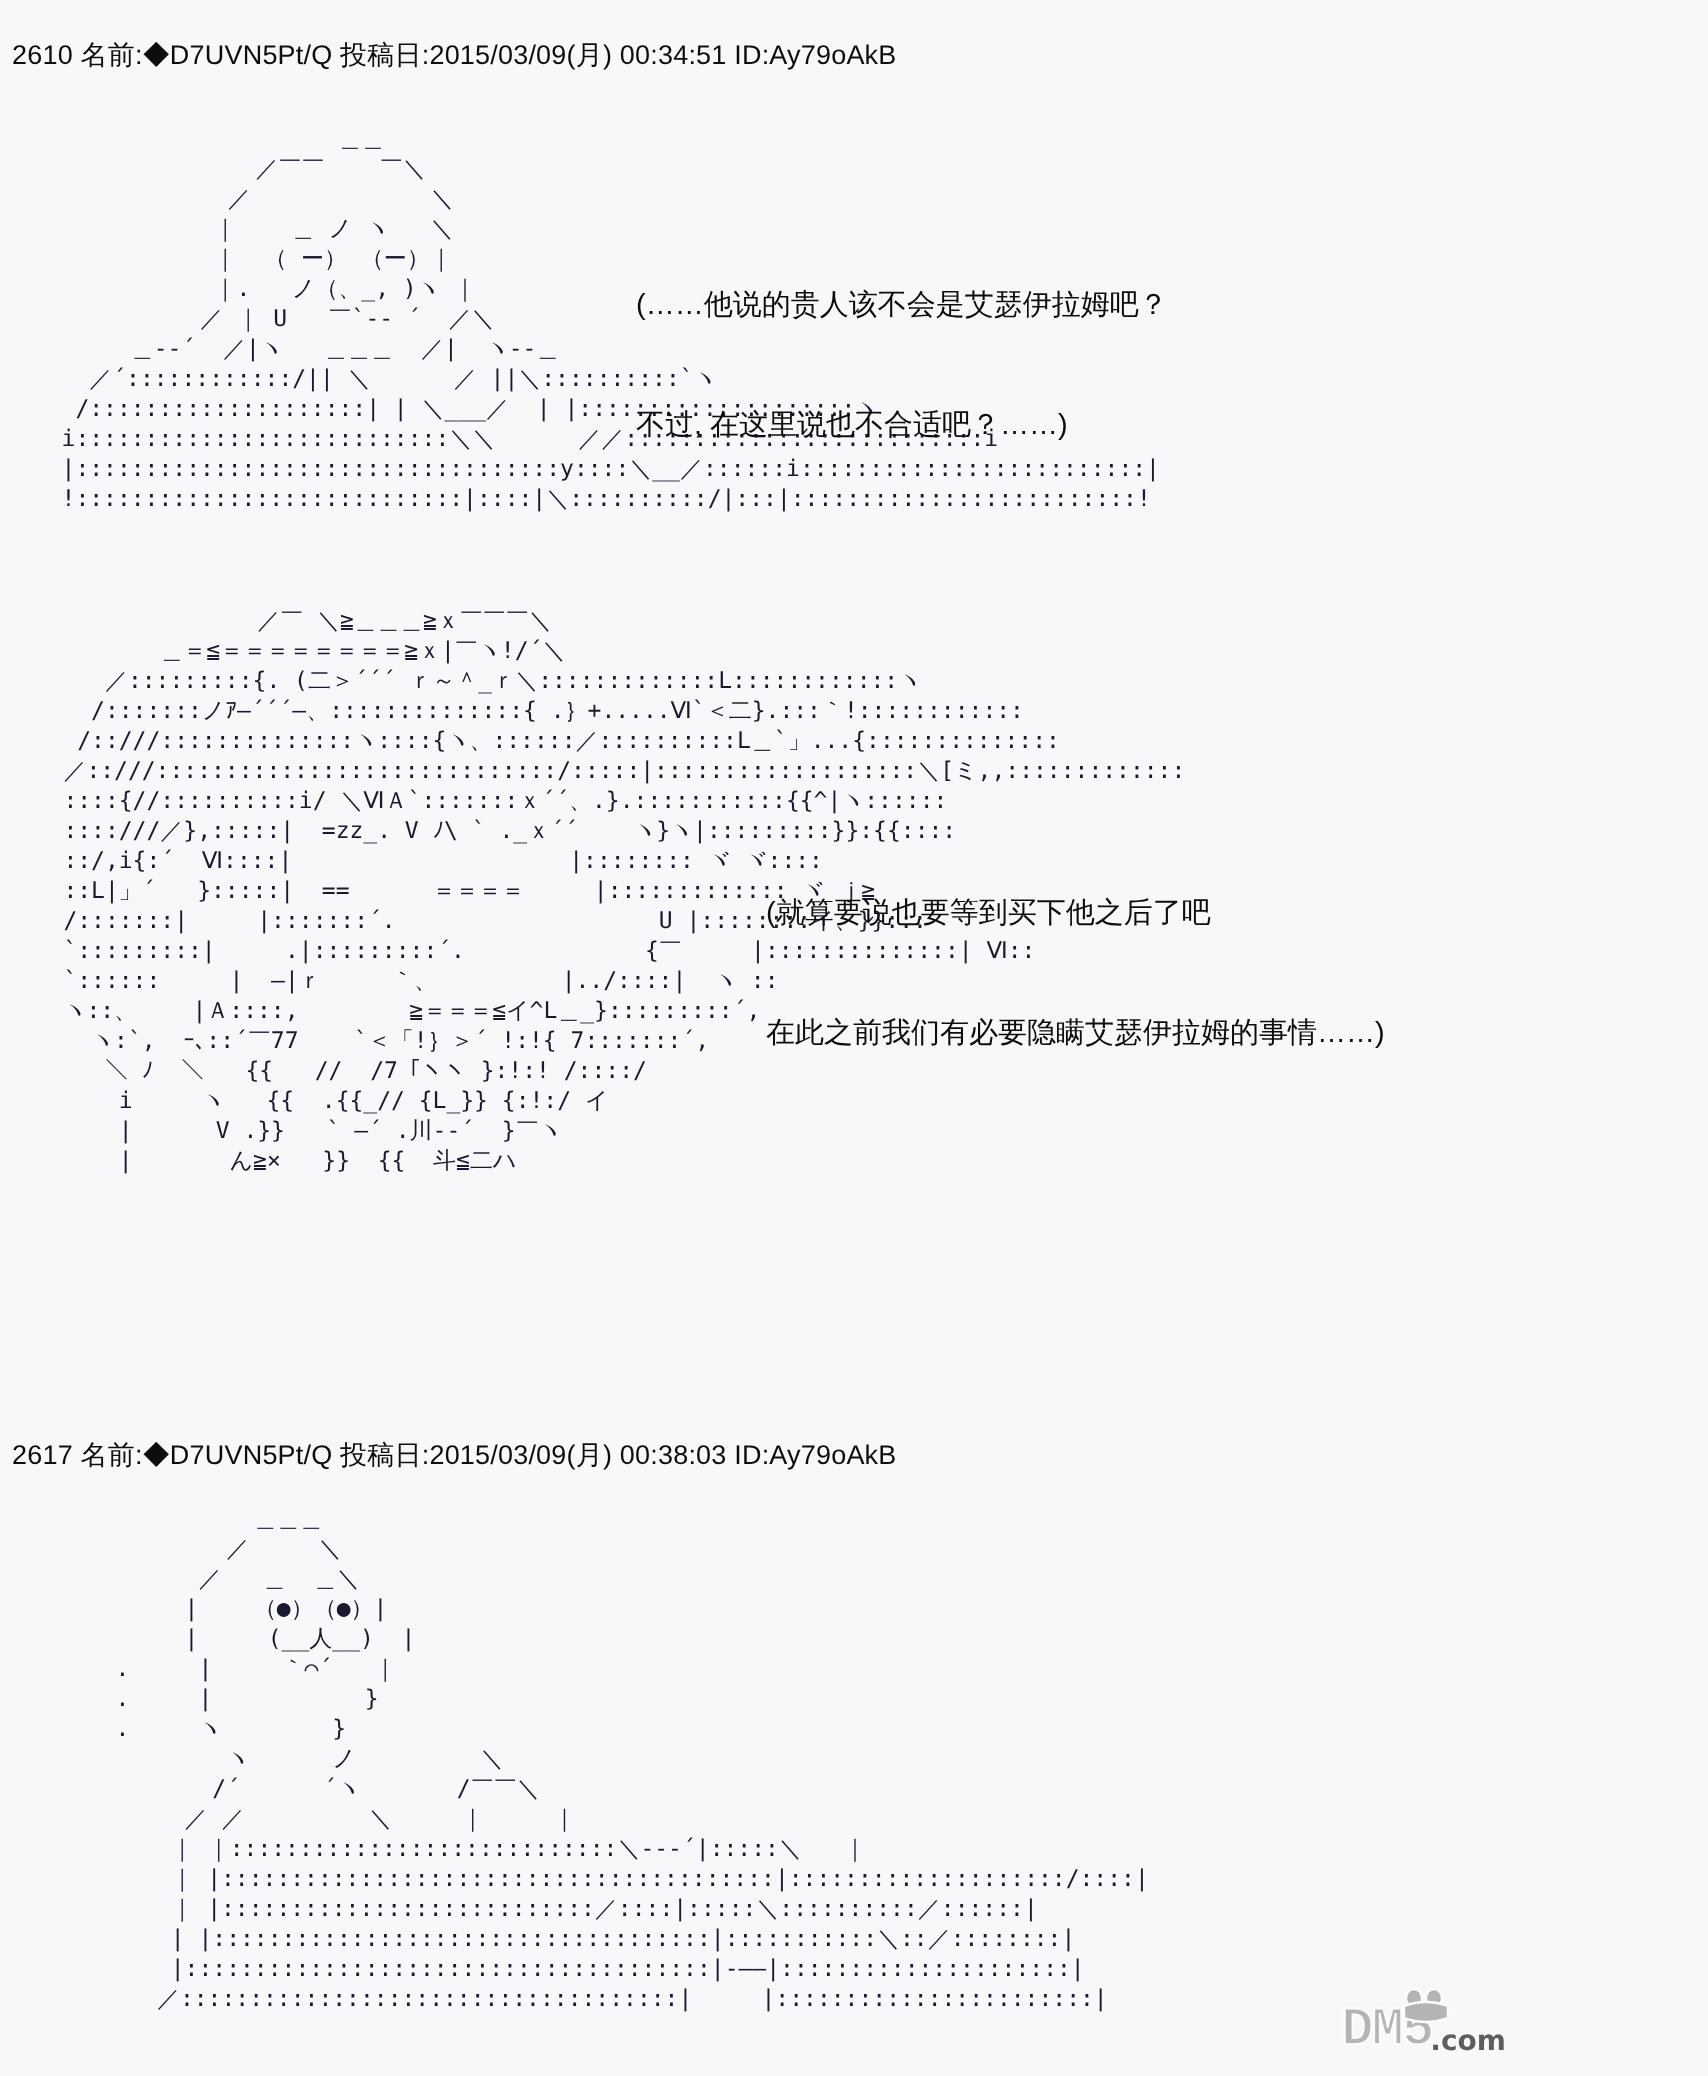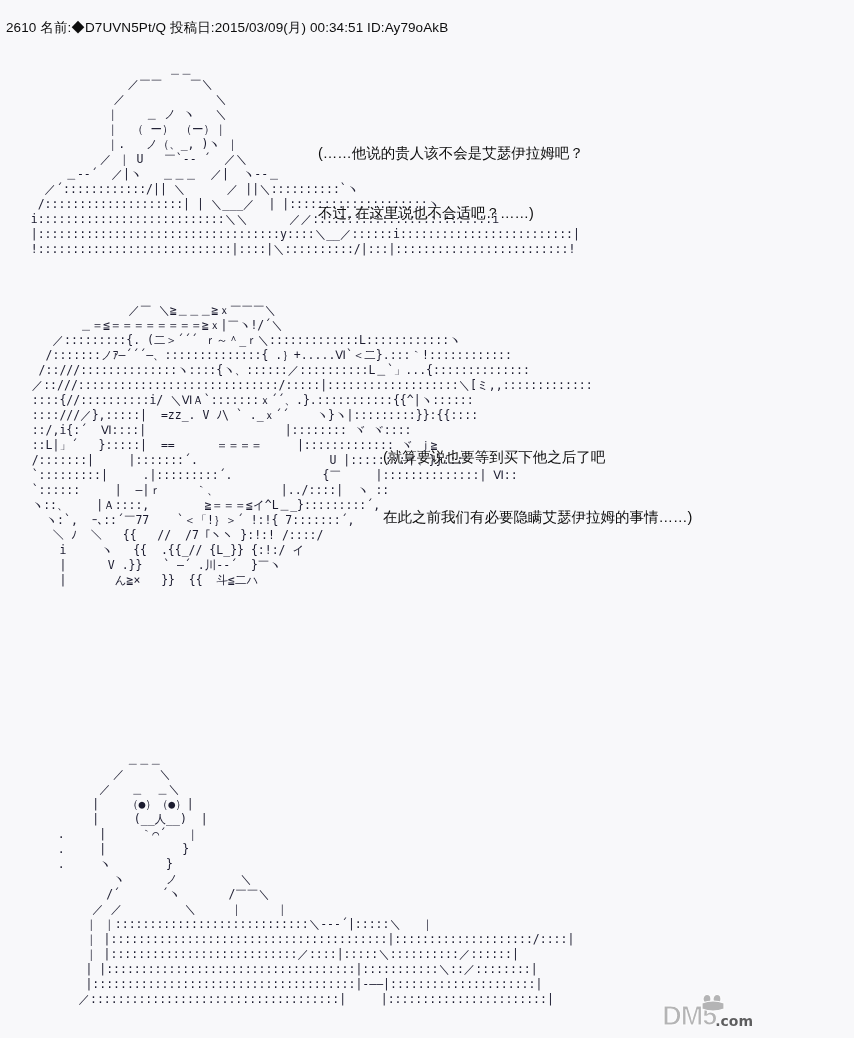--- a/index.html
+++ b/index.html
@@ -59,21 +59,21 @@
     position: absolute;
     right: 8px;
     bottom: 8px;
     display: flex;
     align-items: flex-end;
     gap: 2px;
     opacity: 0.62;
     user-select: none;
   }
   .watermark .wm-text {
-    font-family: Liberation Sans, sans-serif;
+    font-family: Liberation Mono, monospace;
     font-weight: bold;
     font-size: 27px;
     letter-spacing: -1px;
     color: #8c8c8c;
     -webkit-text-stroke: 1px #ffffff;
     line-height: 1;
   }
   .watermark .wm-tld {
     font-family: "DejaVu Sans", sans-serif;
     font-weight: bold;
@@ -134,20 +134,21 @@
       ヽ:`,  ｰ､::´￣77    `＜「!｝＞´ !:!{ 7:::::::´,
        ＼ ﾉ  ＼   {{   //  /7「ヽヽ }:!:! /::::/
         i     ヽ   {{  .{{_// {L_}} {:!:/ イ
         |      V .}}   ` ―´ .川--´  }￣ヽ
         |       ん≧×   }}  {{  斗≦二ハ</pre>
 
   <div class="dialogue" style="top:442px; left:383px;">(就算要说也要等到买下他之后了吧
 
 在此之前我们有必要隐瞒艾瑟伊拉姆的事情……)</div>
 
+  <div class="post-header" style="top:719px;">2617 名前:◆D7UVN5Pt/Q 投稿日:2015/03/09(月) 00:38:03 ID:Ay79oAkB</div>
 
   <pre class="aa" style="top:752px; left:30px;">              ＿＿＿
             ／     ＼
           ／   ＿  ＿＼
          |    （●）（●）|
          |     (__人__)  |
     .     |     ｀⌒´   ｜
     .     |           }
     .     ヽ        }
             ヽ      ノ         ＼

